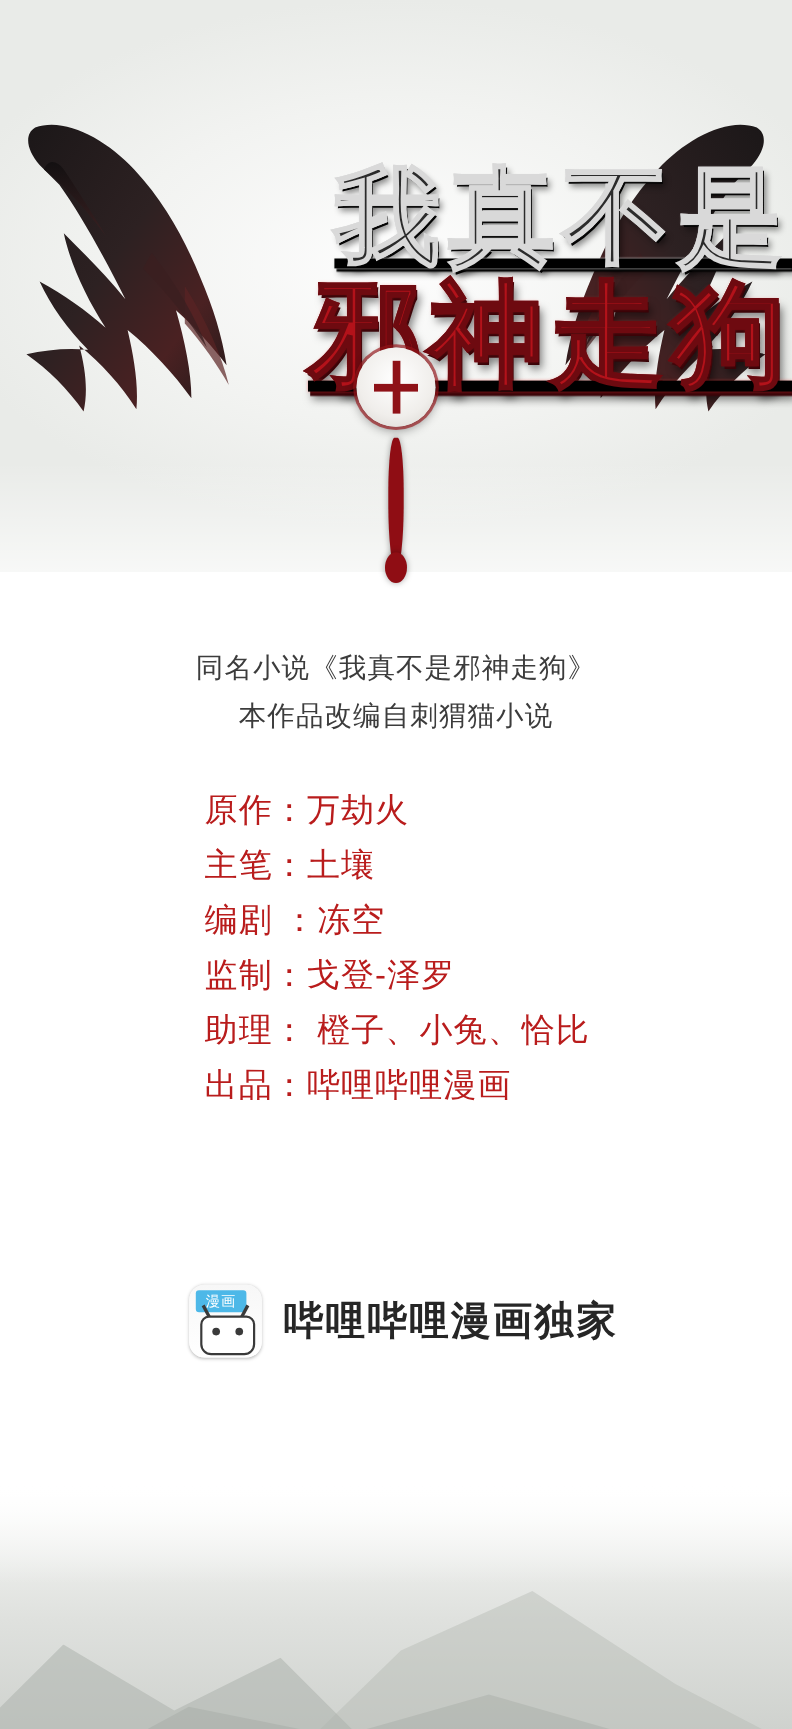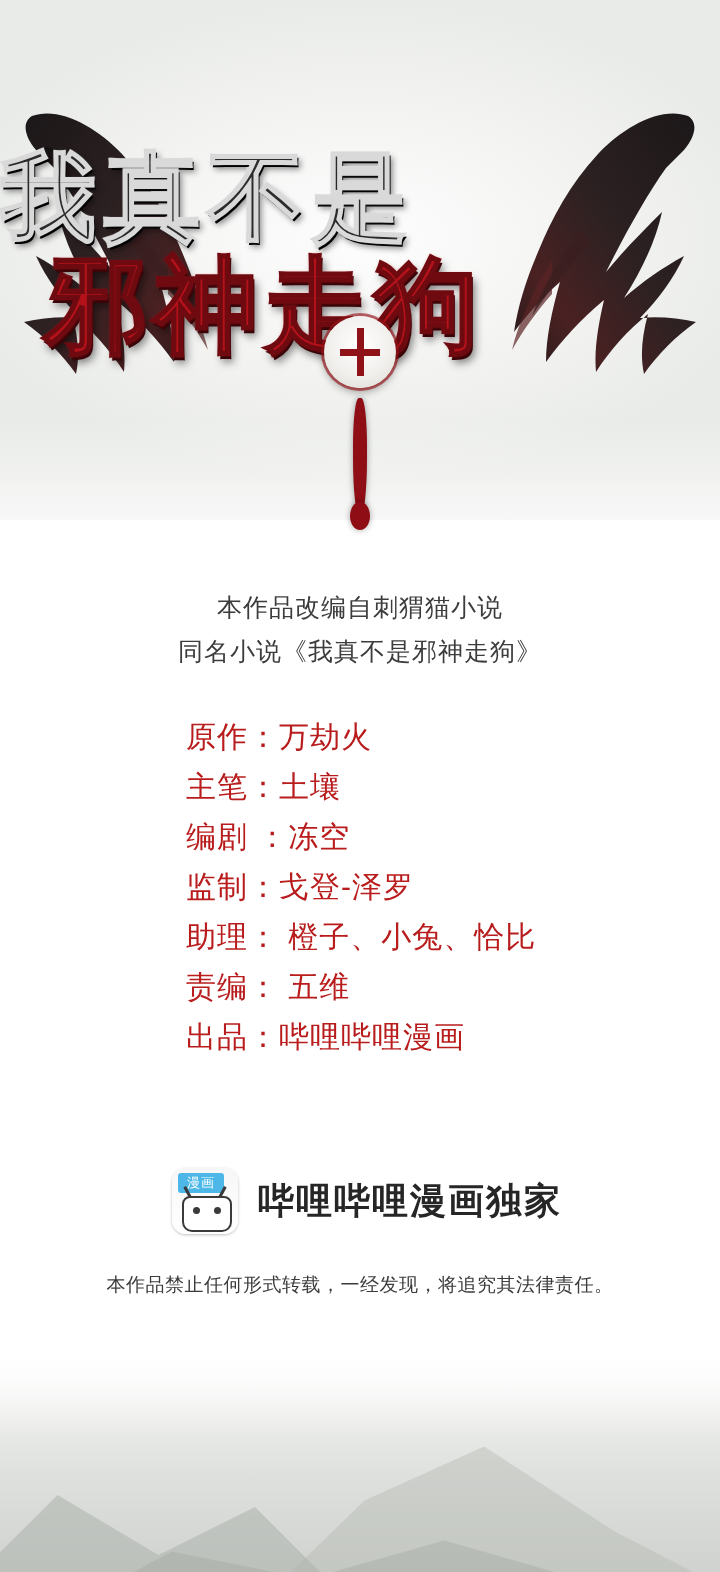--- a/index.html
+++ b/index.html
@@ -93,21 +93,22 @@
     width: 330px; height: 370px;
   }
   .wing svg { display: block; }
   .wing.left  { left: 18px; }
   .wing.right { right: 18px; transform: scaleX(-1); }
 
   .title-wrap {
     position: absolute;
     left: 0; top: 70px;
     width: 720px;
-    text-align: left;
+    text-align: right;
+    text-decoration: underline;
   }
   .title-line1 {
     font-family: "Liberation Serif", serif;
     font-weight: bold;
     font-size: 96px;
     letter-spacing: 8px;
     line-height: 1;
     color: #2b2b2b;
     -webkit-text-stroke: 2px #d9d9d9;
     text-shadow:
@@ -327,45 +328,43 @@
 
     <div class="title-wrap">
       <div class="title-line1">我真不是</div>
       <div class="title-line2">邪神走狗</div>
     </div>
 
     <div class="emblem"></div>
   </div>
 
   <div class="adapt">
+    <div>同名小说《我真不是邪神走狗》</div>
     <div>本作品改编自刺猬猫小说</div>
-    <div>同名小说《我真不是邪神走狗》</div>
   </div>
 
   <div class="staff">
     <div class="row">原作：万劫火</div>
     <div class="row">主笔：土壤</div>
     <div class="row">编剧 ：冻空</div>
     <div class="row">监制：戈登-泽罗</div>
     <div class="row">助理： 橙子、小兔、恰比</div>
-    <div class="row">责编： 五维</div>
     <div class="row">出品：哔哩哔哩漫画</div>
   </div>
 
   <div class="exclusive">
     <div class="bili-icon">
       <div class="tab">漫画</div>
       <span class="ear-l"></span>
       <span class="ear-r"></span>
       <div class="face"></div>
     </div>
     <div class="exclusive-text">哔哩哔哩漫画独家</div>
   </div>
 
-  <div class="notice">本作品禁止任何形式转载，一经发现，将追究其法律责任。</div>
 
   <div class="bg-bottom">
     <div class="mount m2"></div>
     <div class="mount m1"></div>
     <div class="mount m3"></div>
   </div>
 
 </div>
 
 </body></html>

